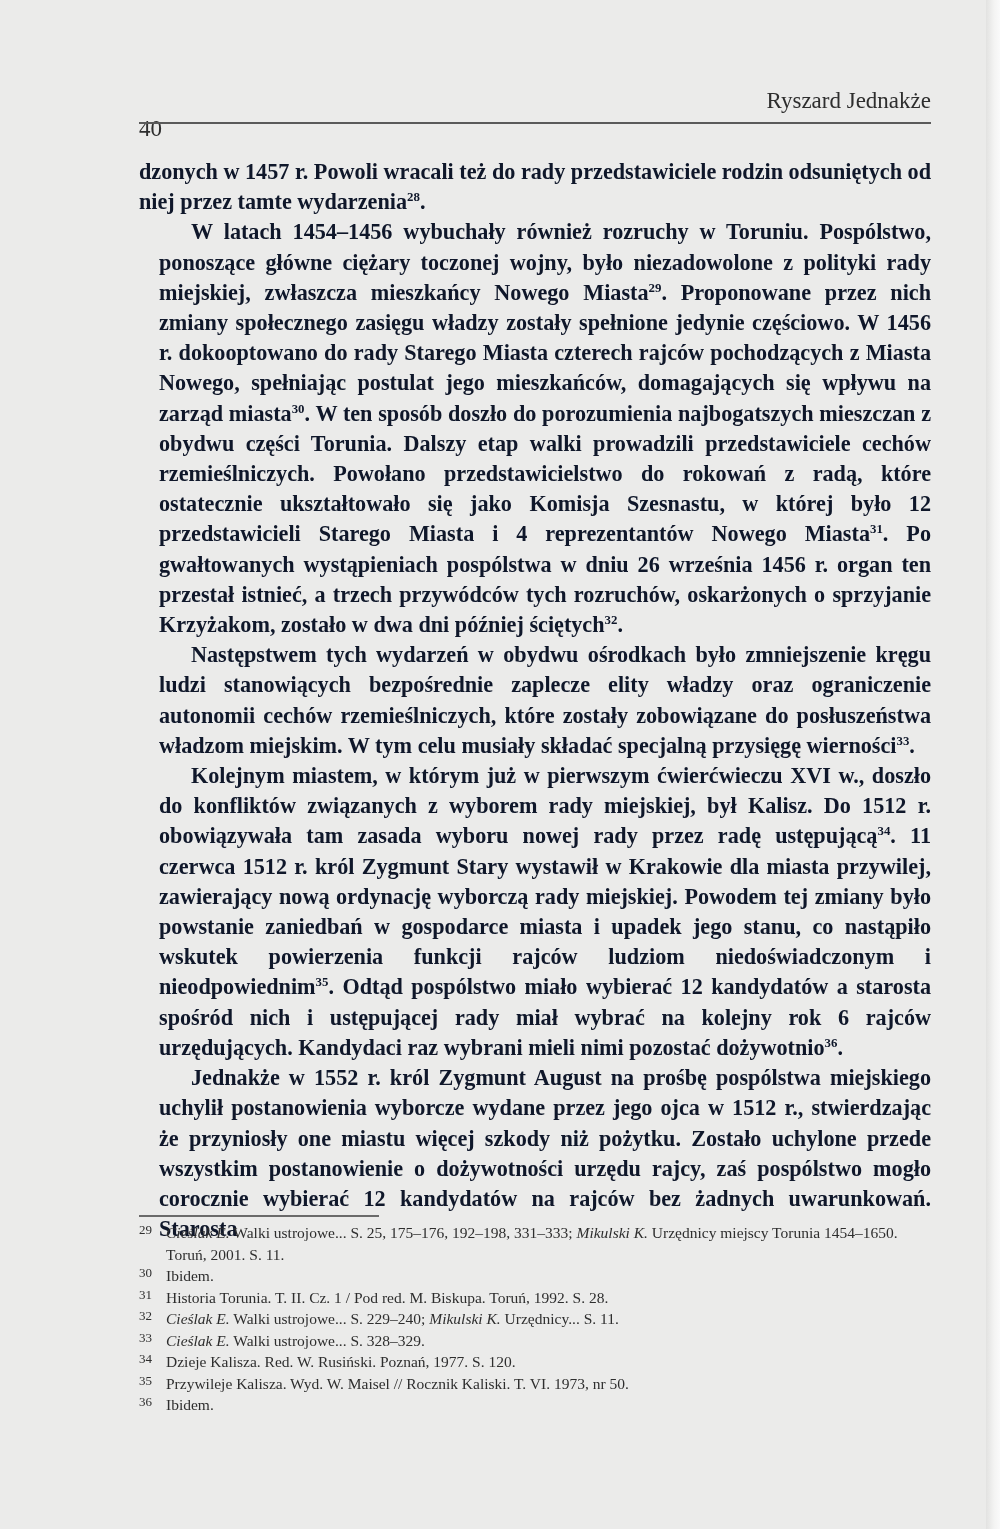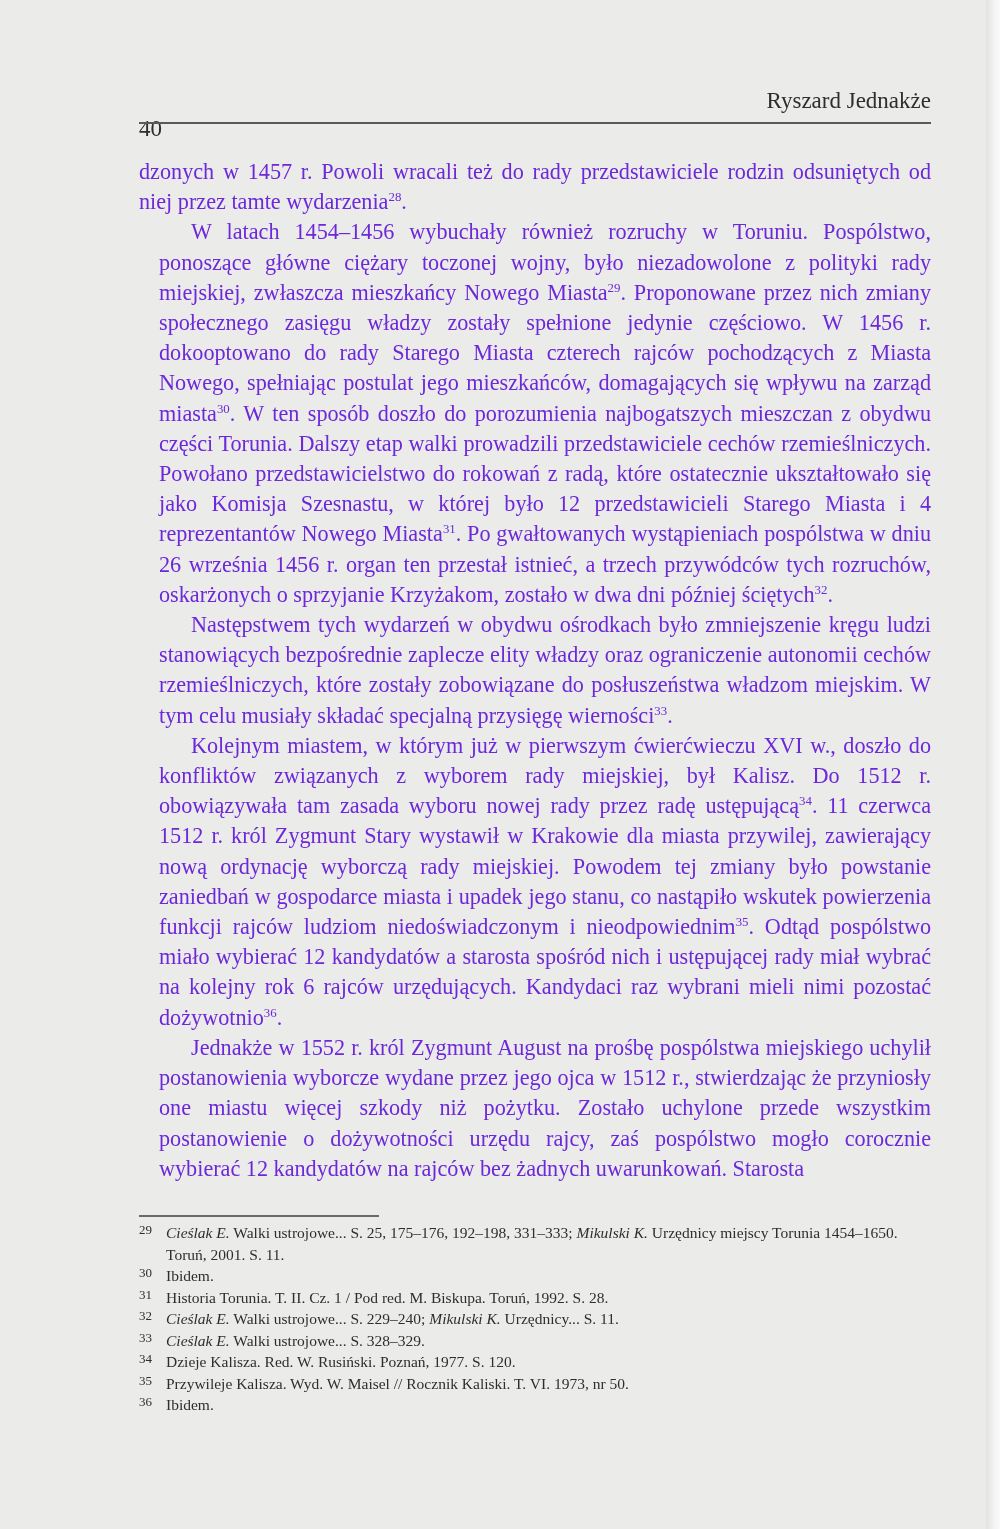--- a/index.html
+++ b/index.html
@@ -23,21 +23,22 @@
   .running-head {
     position: absolute; right: 0; top: 0; font-size: 23px; color: #2e2e2e;
   }
   .header-rule {
     position: absolute; left: 139px; top: 122px; width: 792px; height: 2px;
     background: #5a5a5a;
   }
   .body-text {
     position: absolute; left: 139px; top: 157px; width: 792px;
     font-size: 22.2px; line-height: 30.2px; text-align: justify;
-    color: #6d28d9;
+    color: #0f172a;
+    font-weight: bold;
   }
   .body-text p { margin: 0; }
   .body-text p.indent { text-indent: 32px; margin-left: 20px; }
   sup { font-size: 0.58em; line-height: 0; vertical-align: 0.62em; }
   .footnote-rule {
     position: absolute; left: 139px; top: 1215px; width: 240px; height: 2px;
     background: #6a6a6a;
   }
   .footnotes {
     position: absolute; left: 139px; top: 1222px; width: 792px;

